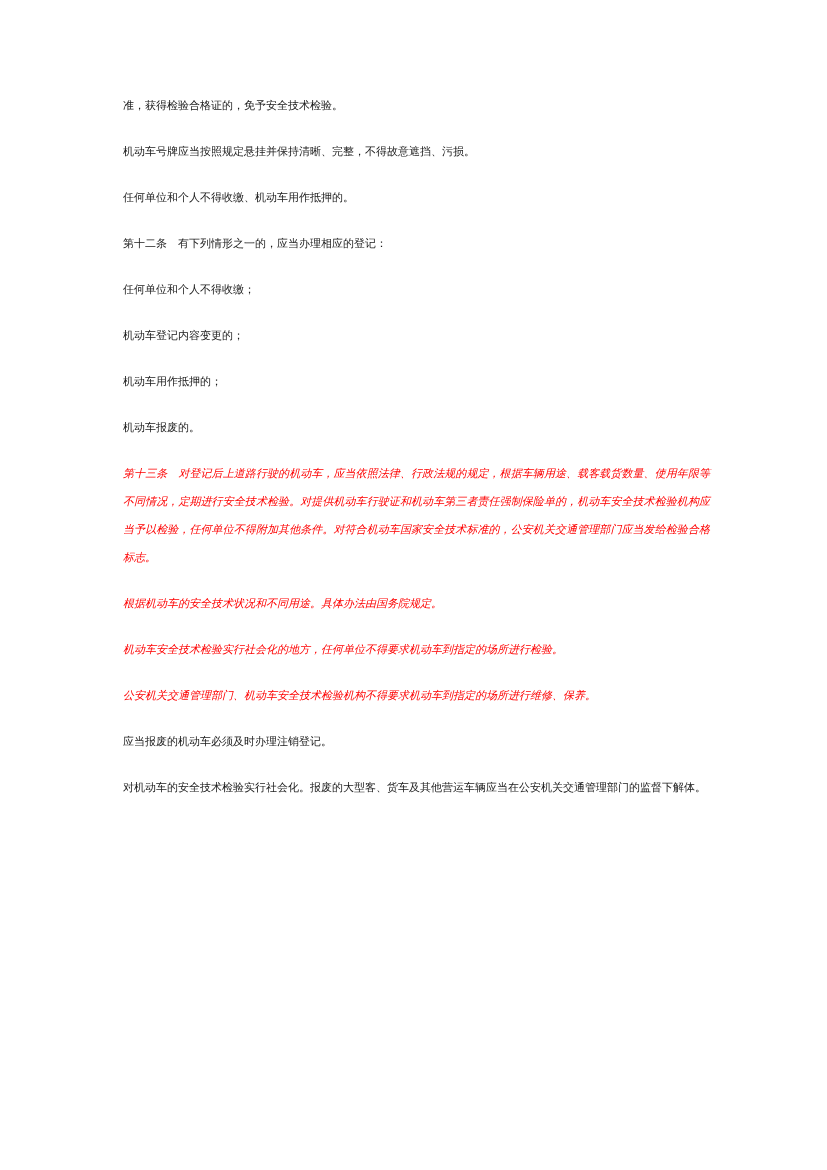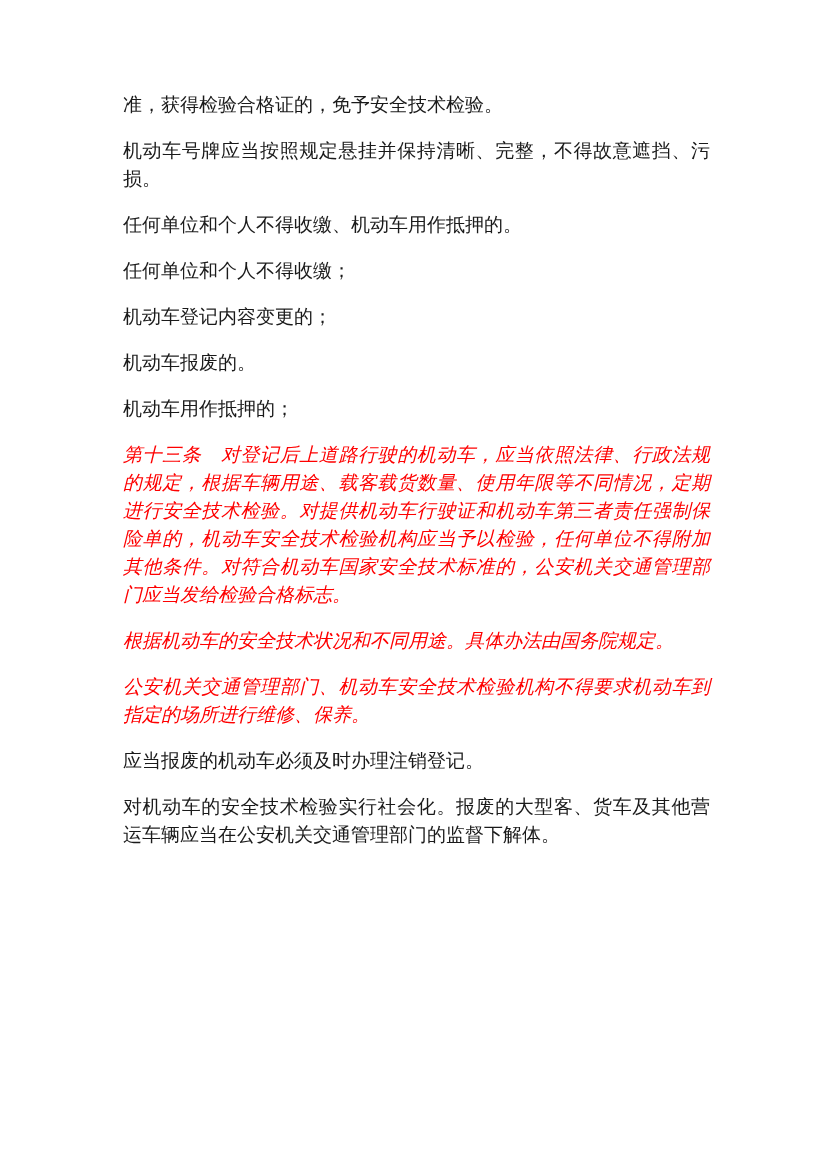--- a/index.html
+++ b/index.html
@@ -11,21 +11,21 @@
     position: relative;
     width: 827px;
     min-height: 1170px;
     box-sizing: border-box;
     background: #ffffff;
     padding: 91px 117px 40px 123px;
     font-family: "Liberation Serif", "DejaVu Serif", serif;
   }
   .para {
     margin: 0 0 18px 0;
-    font-size: 19px;
+    font-size: 11px;
     line-height: 28px;
     text-align: justify;
     text-justify: inter-ideograph;
     word-break: break-all;
     color: #1a1a1a;
   }
   .para[data-color="red"] {
     color: #fe0000;
     font-style: italic;
   }
@@ -33,22 +33,24 @@
     color: #1a1a1a;
   }
 </style>
 </head>
 <body>
 
 <div class="page">
   <p class="para" data-color="black">准，获得检验合格证的，免予安全技术检验。</p>
   <p class="para" data-color="black">机动车号牌应当按照规定悬挂并保持清晰、完整，不得故意遮挡、污损。</p>
   <p class="para" data-color="black">任何单位和个人不得收缴、机动车用作抵押的。</p>
+  <p class="para" data-color="black">第十二条　有下列情形之一的，应当办理相应的登记：</p>
   <p class="para" data-color="black">任何单位和个人不得收缴；</p>
   <p class="para" data-color="black">机动车登记内容变更的；</p>
+  <p class="para" data-color="black">机动车用作抵押的；</p>
   <p class="para" data-color="black">机动车报废的。</p>
-  <p class="para" data-color="black">机动车用作抵押的；</p>
   <p class="para" data-color="red">第十三条　对登记后上道路行驶的机动车，应当依照法律、行政法规的规定，根据车辆用途、载客载货数量、使用年限等不同情况，定期进行安全技术检验。对提供机动车行驶证和机动车第三者责任强制保险单的，机动车安全技术检验机构应当予以检验，任何单位不得附加其他条件。对符合机动车国家安全技术标准的，公安机关交通管理部门应当发给检验合格标志。</p>
   <p class="para" data-color="red">根据机动车的安全技术状况和不同用途。具体办法由国务院规定。</p>
+  <p class="para" data-color="red">机动车安全技术检验实行社会化的地方，任何单位不得要求机动车到指定的场所进行检验。</p>
   <p class="para" data-color="red">公安机关交通管理部门、机动车安全技术检验机构不得要求机动车到指定的场所进行维修、保养。</p>
   <p class="para" data-color="black">应当报废的机动车必须及时办理注销登记。</p>
   <p class="para" data-color="black">对机动车的安全技术检验实行社会化。报废的大型客、货车及其他营运车辆应当在公安机关交通管理部门的监督下解体。</p>
 </div>
 
 </body></html>

